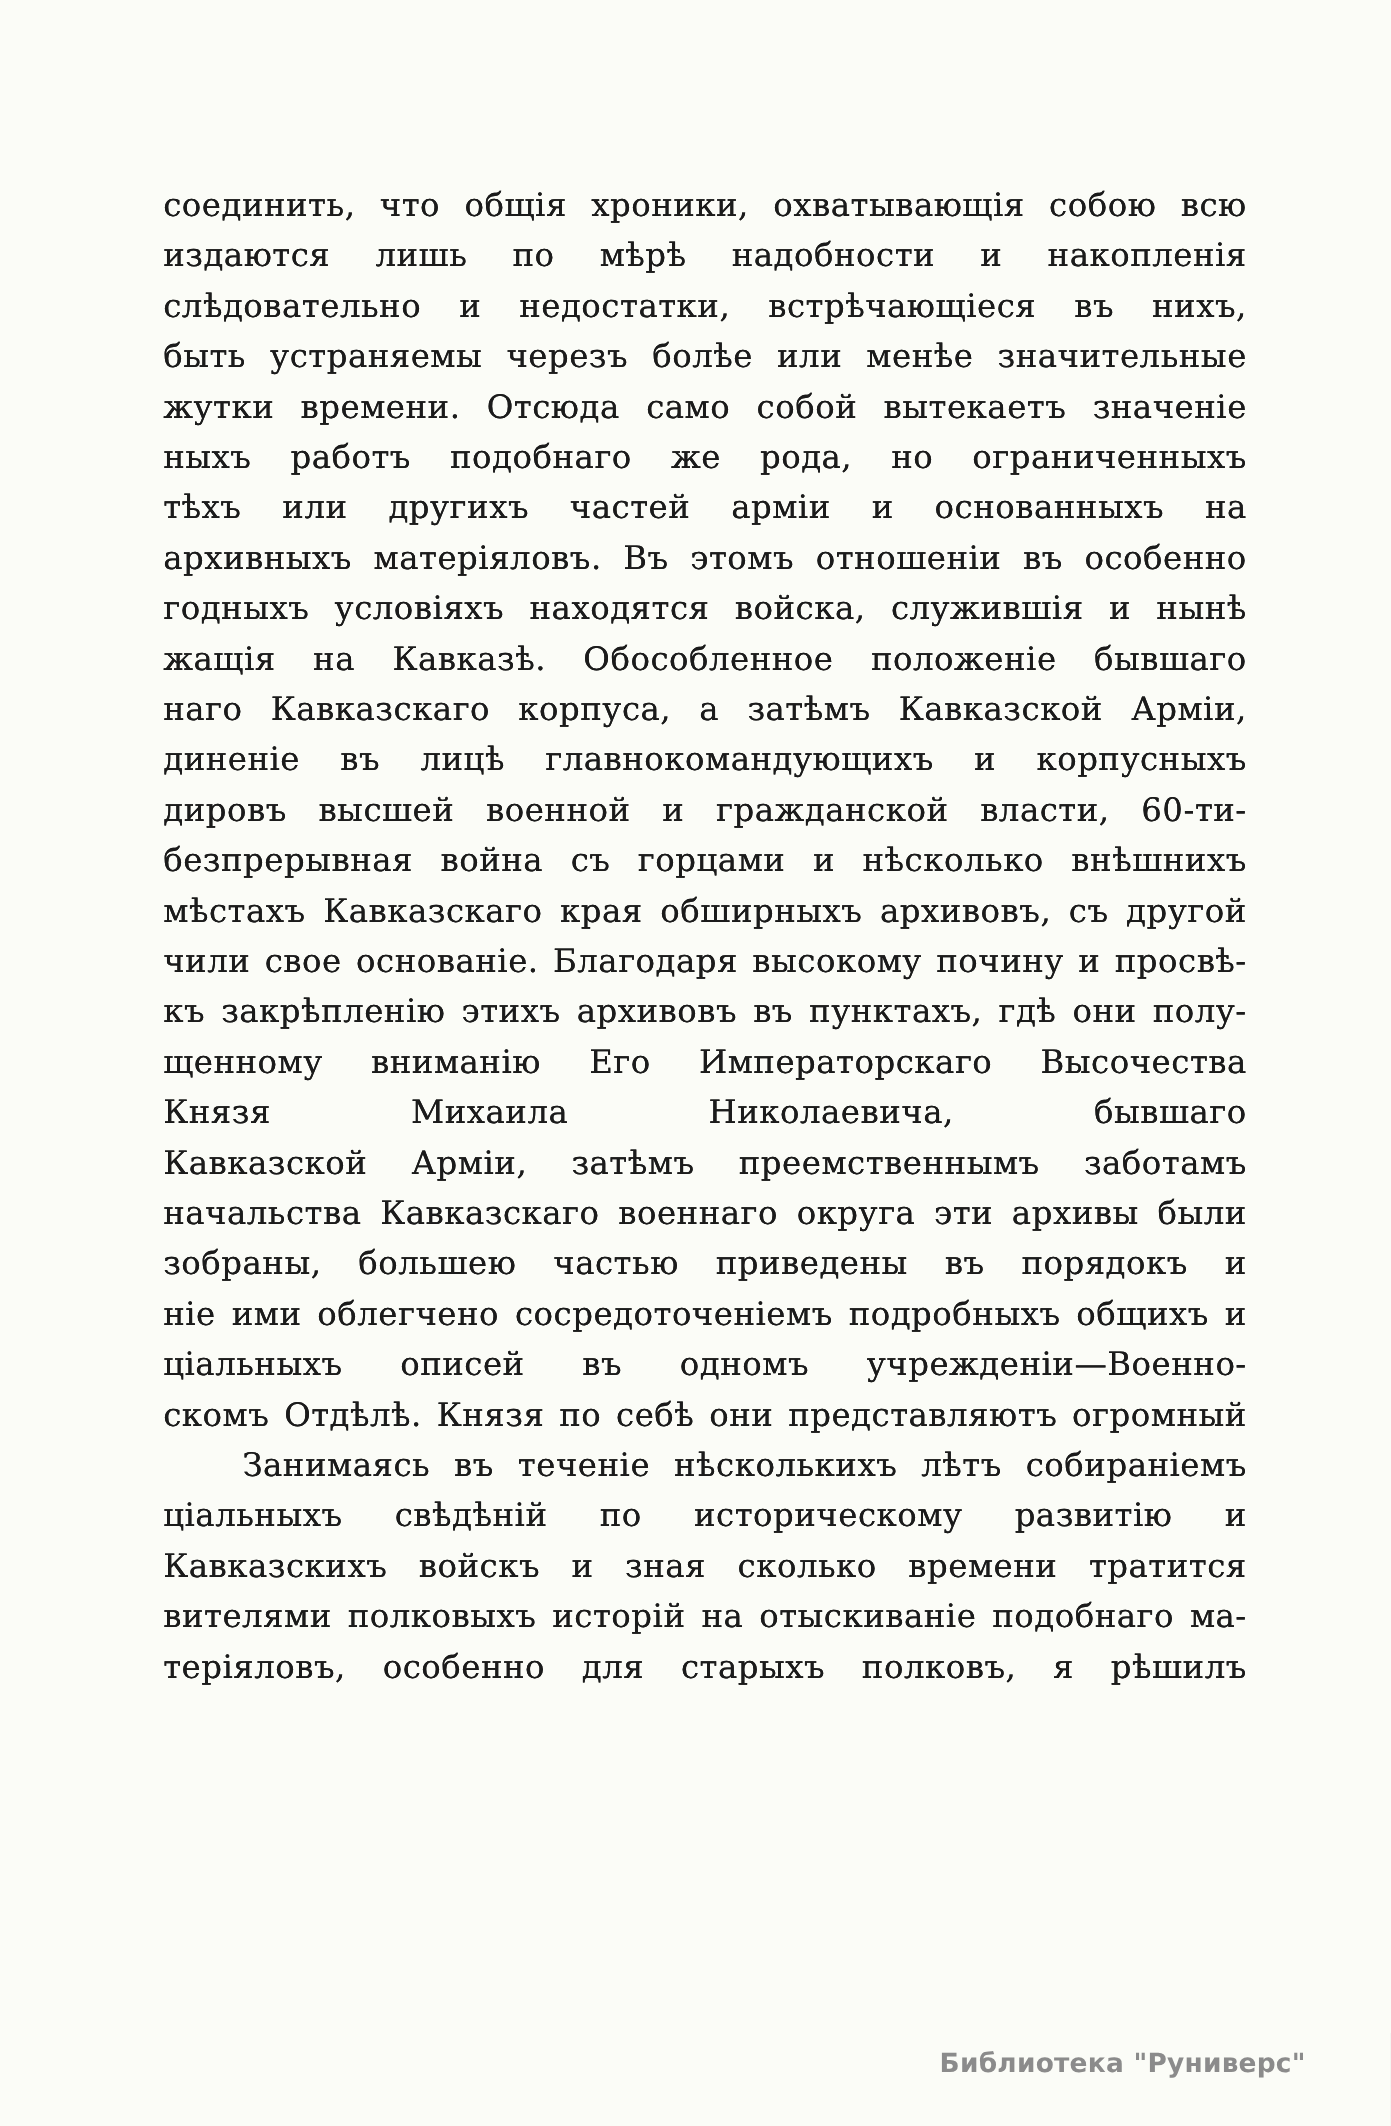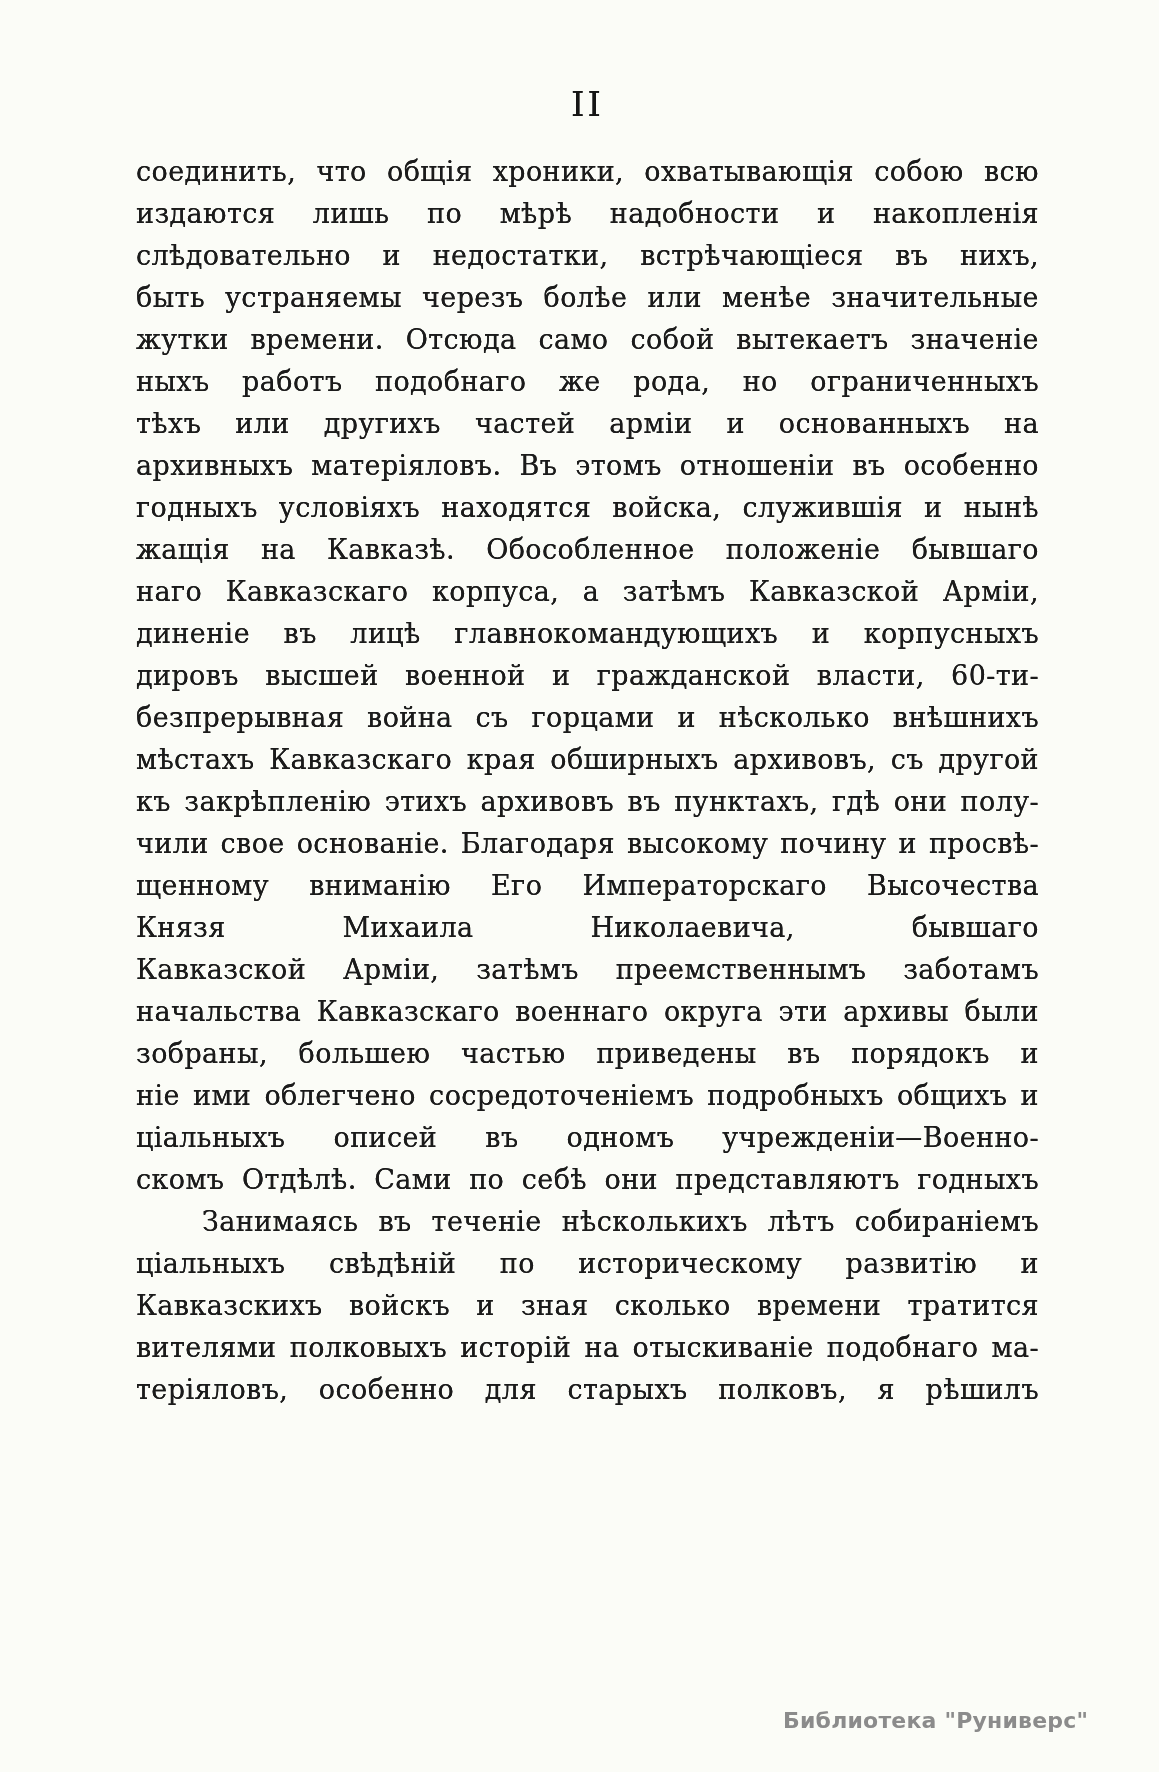--- a/index.html
+++ b/index.html
@@ -56,48 +56,47 @@
     font-size: 22px;
     font-weight: bold;
     letter-spacing: 0.2px;
     color: #8b8b8b;
   }
 </style>
 </head>
 <body>
 
 <div class="page">
-  <div class="page-number">II</div>
 
   <div class="body-text">
       <div class="text-line">соединить, что общія хроники, охватывающія собою всю армію,</div>
       <div class="text-line">издаются лишь по мѣрѣ надобности и накопленія матеріяла,</div>
       <div class="text-line">слѣдовательно и недостатки, встрѣчающіеся въ нихъ, могутъ</div>
       <div class="text-line">быть устраняемы черезъ болѣе или менѣе значительные проме-</div>
       <div class="text-line">жутки времени. Отсюда само собой вытекаетъ значеніе част-</div>
       <div class="text-line">ныхъ работъ подобнаго же рода, но ограниченныхъ размѣрами</div>
       <div class="text-line">тѣхъ или другихъ частей арміи и основанныхъ на изслѣдованіи</div>
       <div class="text-line">архивныхъ матеріяловъ. Въ этомъ отношеніи въ особенно вы-</div>
       <div class="text-line">годныхъ условіяхъ находятся войска, служившія и нынѣ слу-</div>
       <div class="text-line">жащія на Кавказѣ. Обособленное положеніе бывшаго Отдѣль-</div>
       <div class="text-line">наго Кавказскаго корпуса, а затѣмъ Кавказской Арміи, сое-</div>
       <div class="text-line">диненіе въ лицѣ главнокомандующихъ и корпусныхъ коман-</div>
       <div class="text-line">дировъ высшей военной и гражданской власти, 60-ти-лѣтняя</div>
       <div class="text-line">безпрерывная война съ горцами и нѣсколько внѣшнихъ войнъ,</div>
       <div class="text-line">мѣстахъ Кавказскаго края обширныхъ архивовъ, съ другой—</div>
+      <div class="text-line">чили свое основаніе. Благодаря высокому почину и просвѣ-</div>
       <div class="text-line">къ закрѣпленію этихъ архивовъ въ пунктахъ, гдѣ они полу-</div>
-      <div class="text-line">чили свое основаніе. Благодаря высокому почину и просвѣ-</div>
       <div class="text-line">щенному вниманію Его Императорскаго Высочества Великаго</div>
       <div class="text-line">Князя Михаила Николаевича, бывшаго Главнокомандующаго</div>
       <div class="text-line">Кавказской Арміи, затѣмъ преемственнымъ заботамъ высшаго</div>
       <div class="text-line">начальства Кавказскаго военнаго округа эти архивы были ра-</div>
       <div class="text-line">зобраны, большею частью приведены въ порядокъ и пользова-</div>
       <div class="text-line">ніе ими облегчено сосредоточеніемъ подробныхъ общихъ и спе-</div>
       <div class="text-line">ціальныхъ описей въ одномъ учрежденіи—Военно-Историче-</div>
-      <div class="text-line">скомъ Отдѣлѣ. Сами по себѣ они представляютъ годныхъ</div>
+      <div class="text-line">скомъ Отдѣлѣ. Князя по себѣ они представляютъ огромный</div>
       <div class="text-line para-start">Занимаясь въ теченіе нѣсколькихъ лѣтъ собираніемъ офи-</div>
       <div class="text-line">ціальныхъ свѣдѣній по историческому развитію и устройству</div>
       <div class="text-line">Кавказскихъ войскъ и зная сколько времени тратится соста-</div>
       <div class="text-line">вителями полковыхъ исторій на отыскиваніе подобнаго ма-</div>
       <div class="text-line">теріяловъ, особенно для старыхъ полковъ, я рѣшилъ принести</div>
     </div>
 
   <div class="watermark">Библиотека "Руниверс"</div>
 </div>
 

